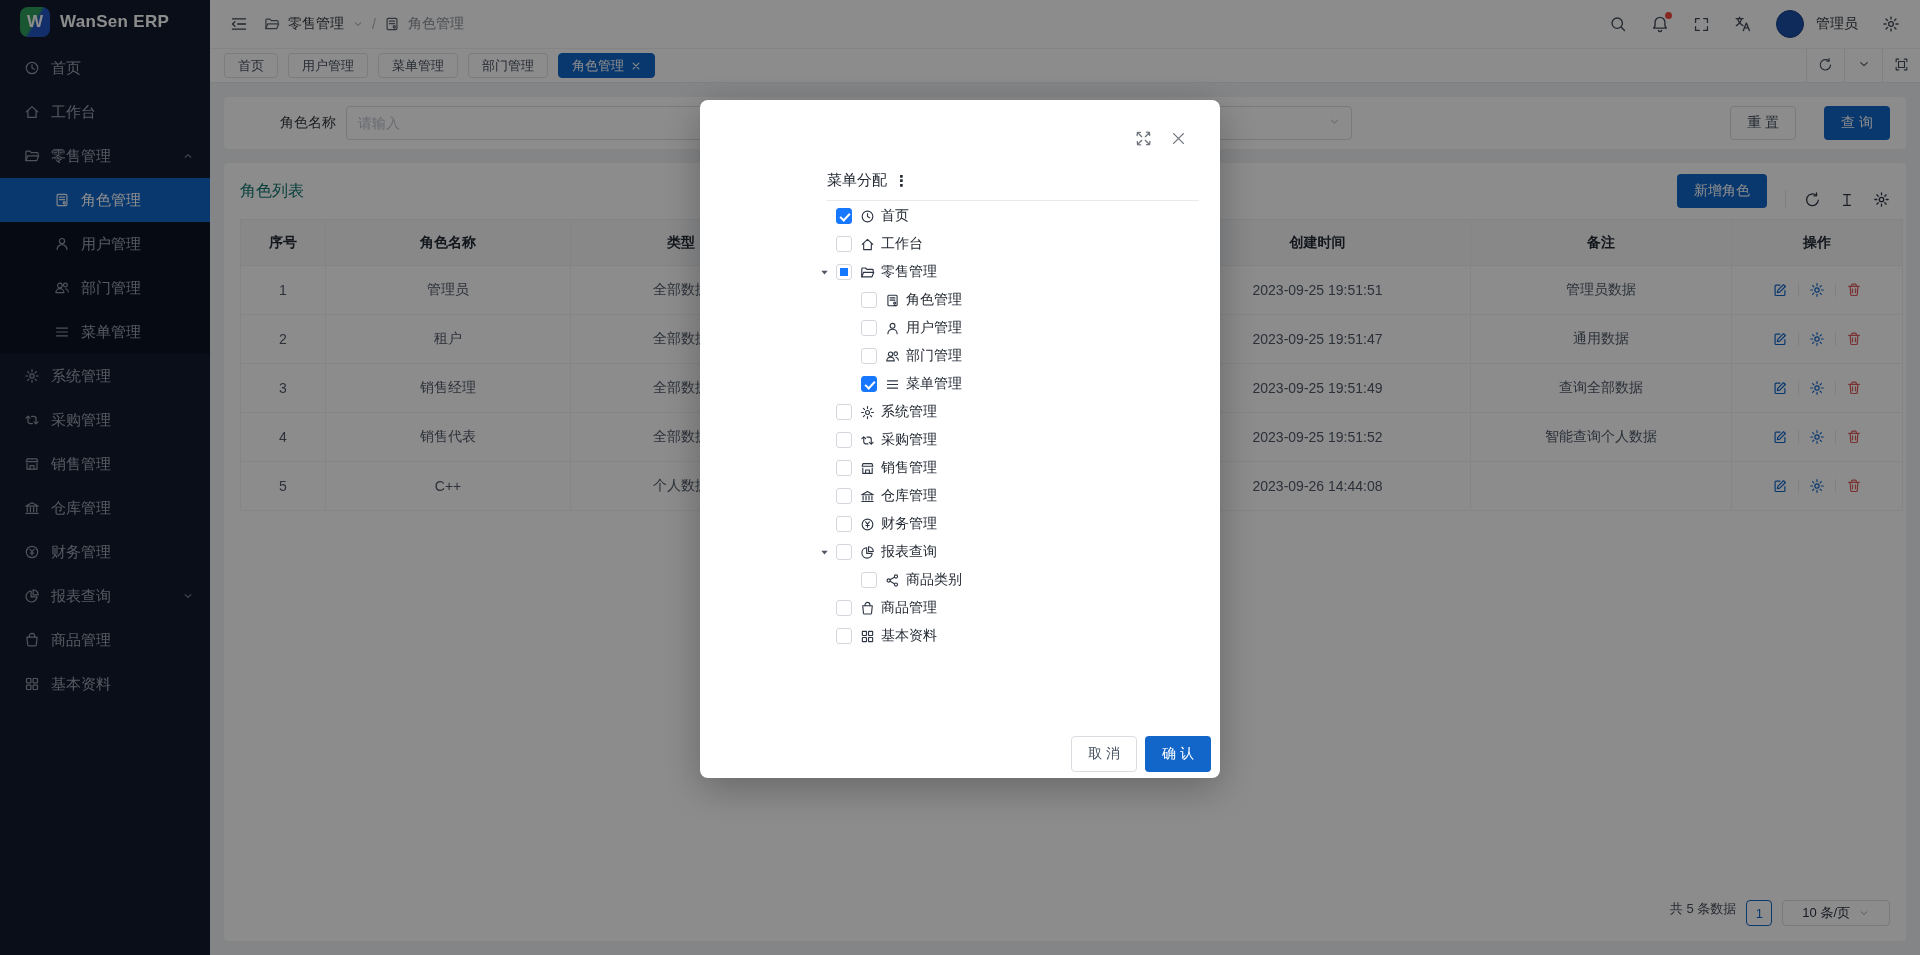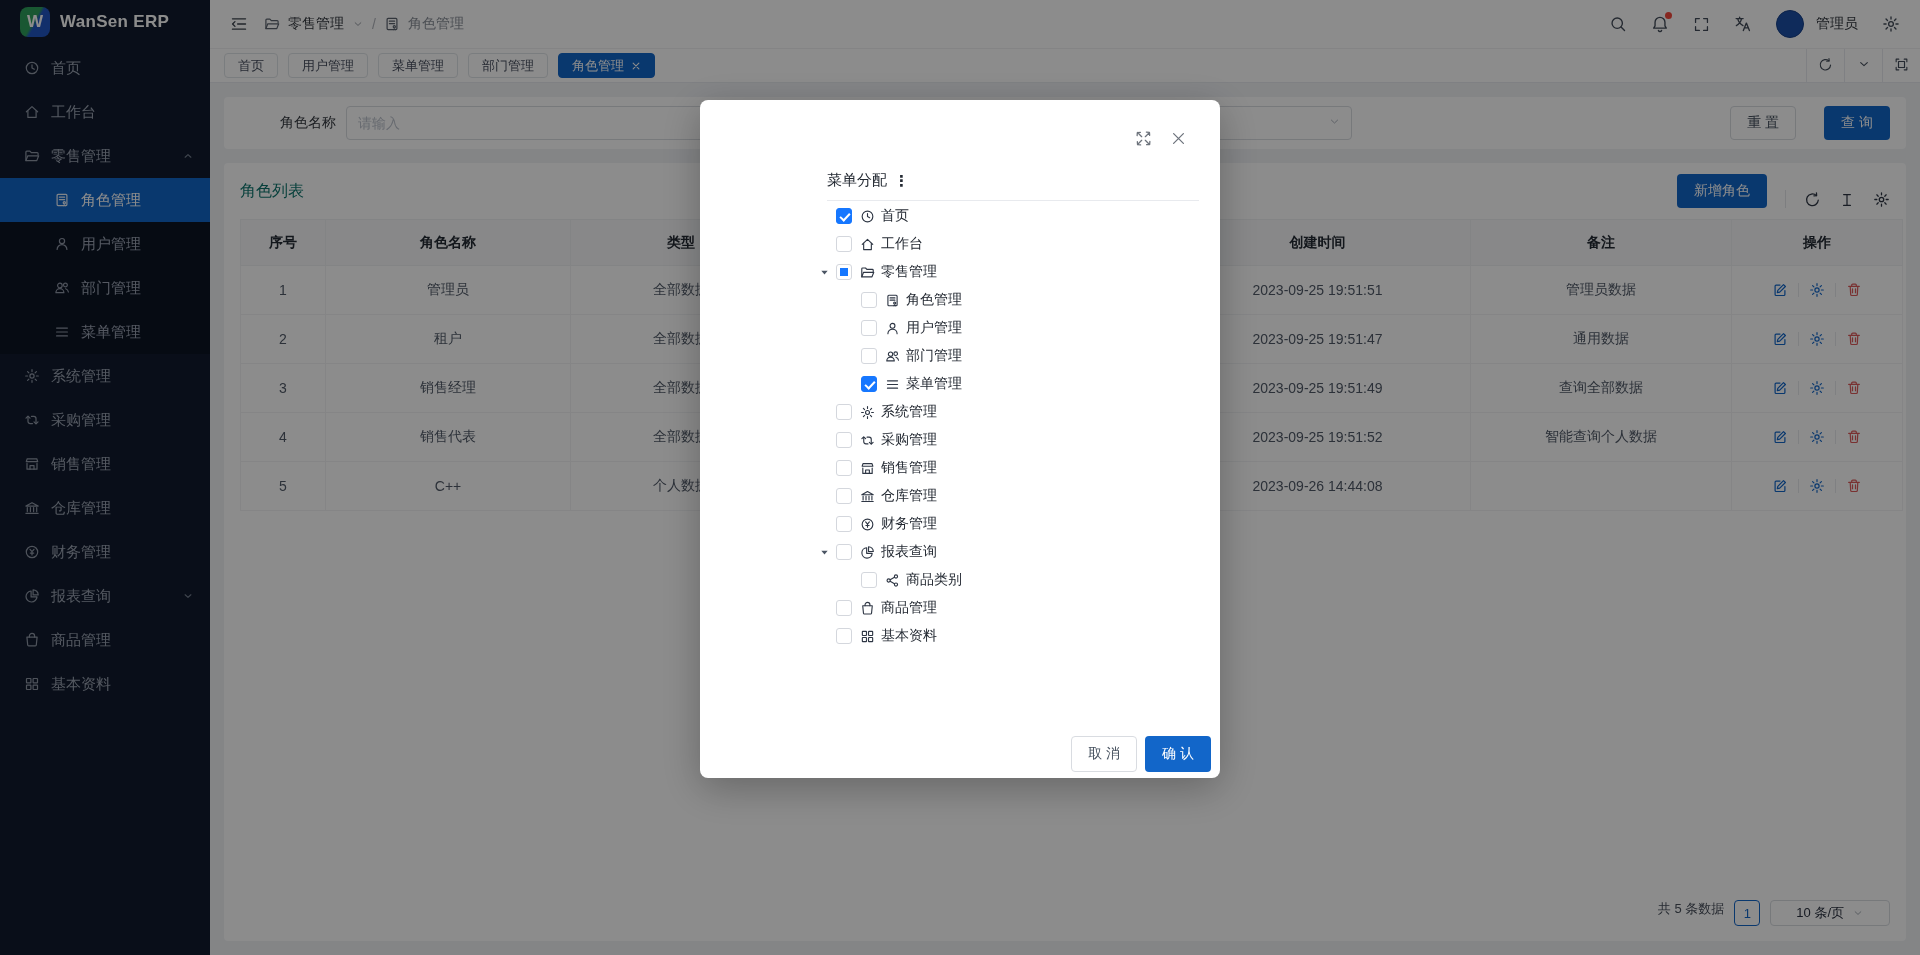--- a/index.html
+++ b/index.html
@@ -87,21 +87,21 @@
   .action-sep { width:1px; height:14px; background:#e8eaed; }
   .icon-btn { display:flex; cursor:pointer; }
   .icon-btn.edit, .icon-btn.cfg { color:var(--primary); }
   .icon-btn.del { color:var(--danger); }
 
   .pagination { position:absolute; right:16px; bottom:15px; display:flex; align-items:flex-start; gap:10px;
     font-size:13px; color:#49505c; }
   .page-num { min-width:26px; height:26px; border:1px solid var(--primary); color:var(--primary); border-radius:4px;
     display:flex; align-items:center; justify-content:center; background:#fff; cursor:pointer; }
   .page-size { height:26px; border:1px solid #d9dce1; border-radius:4px; display:flex; align-items:center; gap:8px;
-    padding:0 25px; background:#fff; color:#2b3240; cursor:pointer; }
+    padding:0 19px; background:#fff; color:#2b3240; cursor:pointer; }
   .page-size .chev { display:flex; color:#9aa1ac; }
 
   
   .overlay { position:fixed; inset:0; background:rgba(0,0,0,0.45); z-index:40; }
   .modal { position:fixed; left:700px; top:100px; width:520px; height:678px; background:#fff; border-radius:8px;
     z-index:50; box-shadow:0 10px 40px rgba(0,0,0,.28); }
   .modal-controls { position:absolute; top:30px; right:33px; display:flex; gap:18px; color:#6d737c; }
   .modal-controls .hd-icon { color:#6d737c; }
   .modal-form { position:absolute; left:127px; top:70px; width:372px; }
   .modal-title { font-size:15px; color:#242a33; display:flex; align-items:center; gap:7px; height:21px; }

